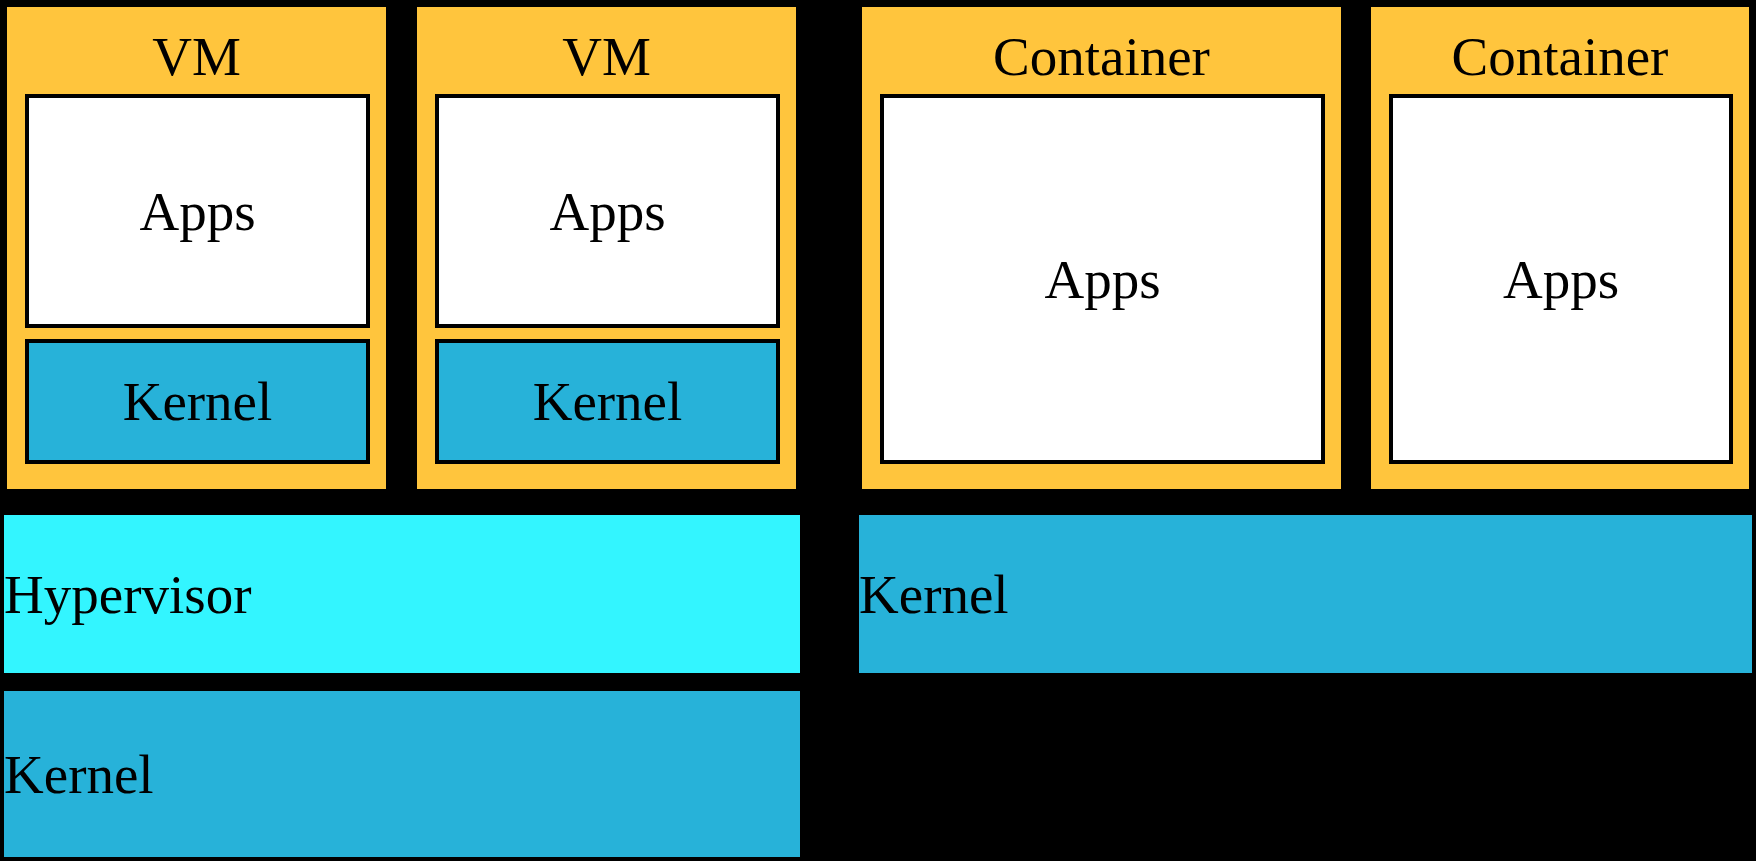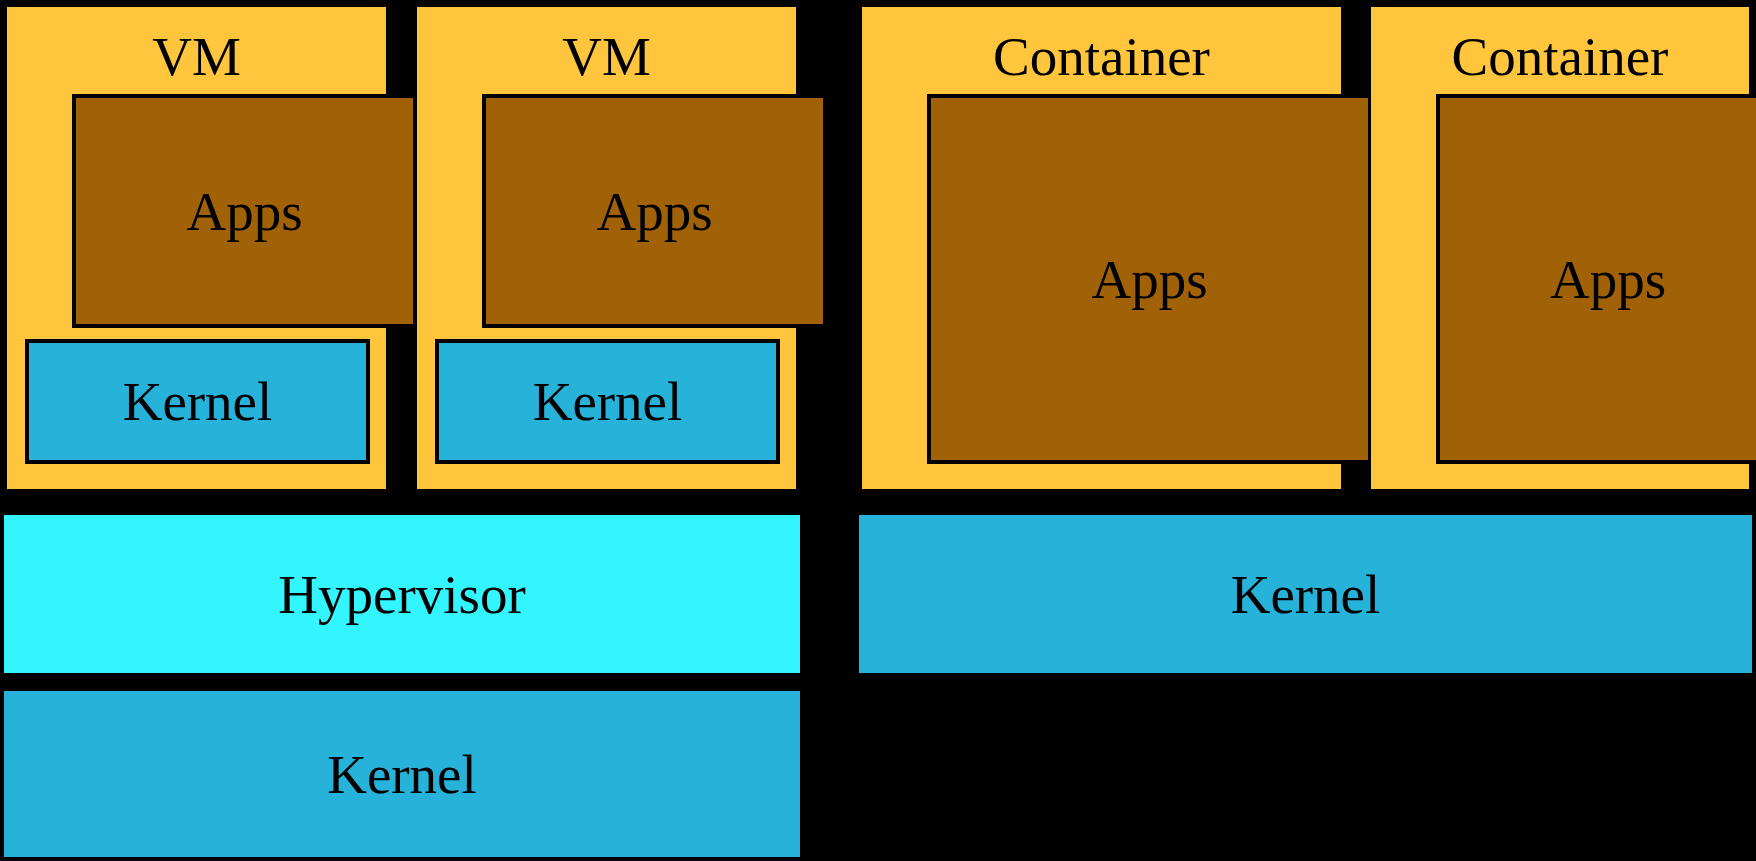--- a/index.html
+++ b/index.html
@@ -48,29 +48,29 @@
   .inner {
     position: absolute;
     box-sizing: border-box;
     border: 4px solid #000000;
     display: flex;
     align-items: center;
     justify-content: center;
     font-size: 55px;
     color: #000000;
   }
-  .apps  { background: #a16207; margin-left: 47px; }
+  .apps  { background: #ffffff; }
   .kern  { background: #27B2D9; }
   
   .band {
     position: absolute;
     box-sizing: border-box;
     display: flex;
     align-items: center;
-    justify-content: center;
+    justify-content: flex-start;
     font-size: 55px;
     color: #000000;
   }
   .band-hyper  { background: #33F5FF; }
   .band-kernel { background: #27B2D9; }
 </style>
 </head>
 <body>
 
 <div id="stage">

